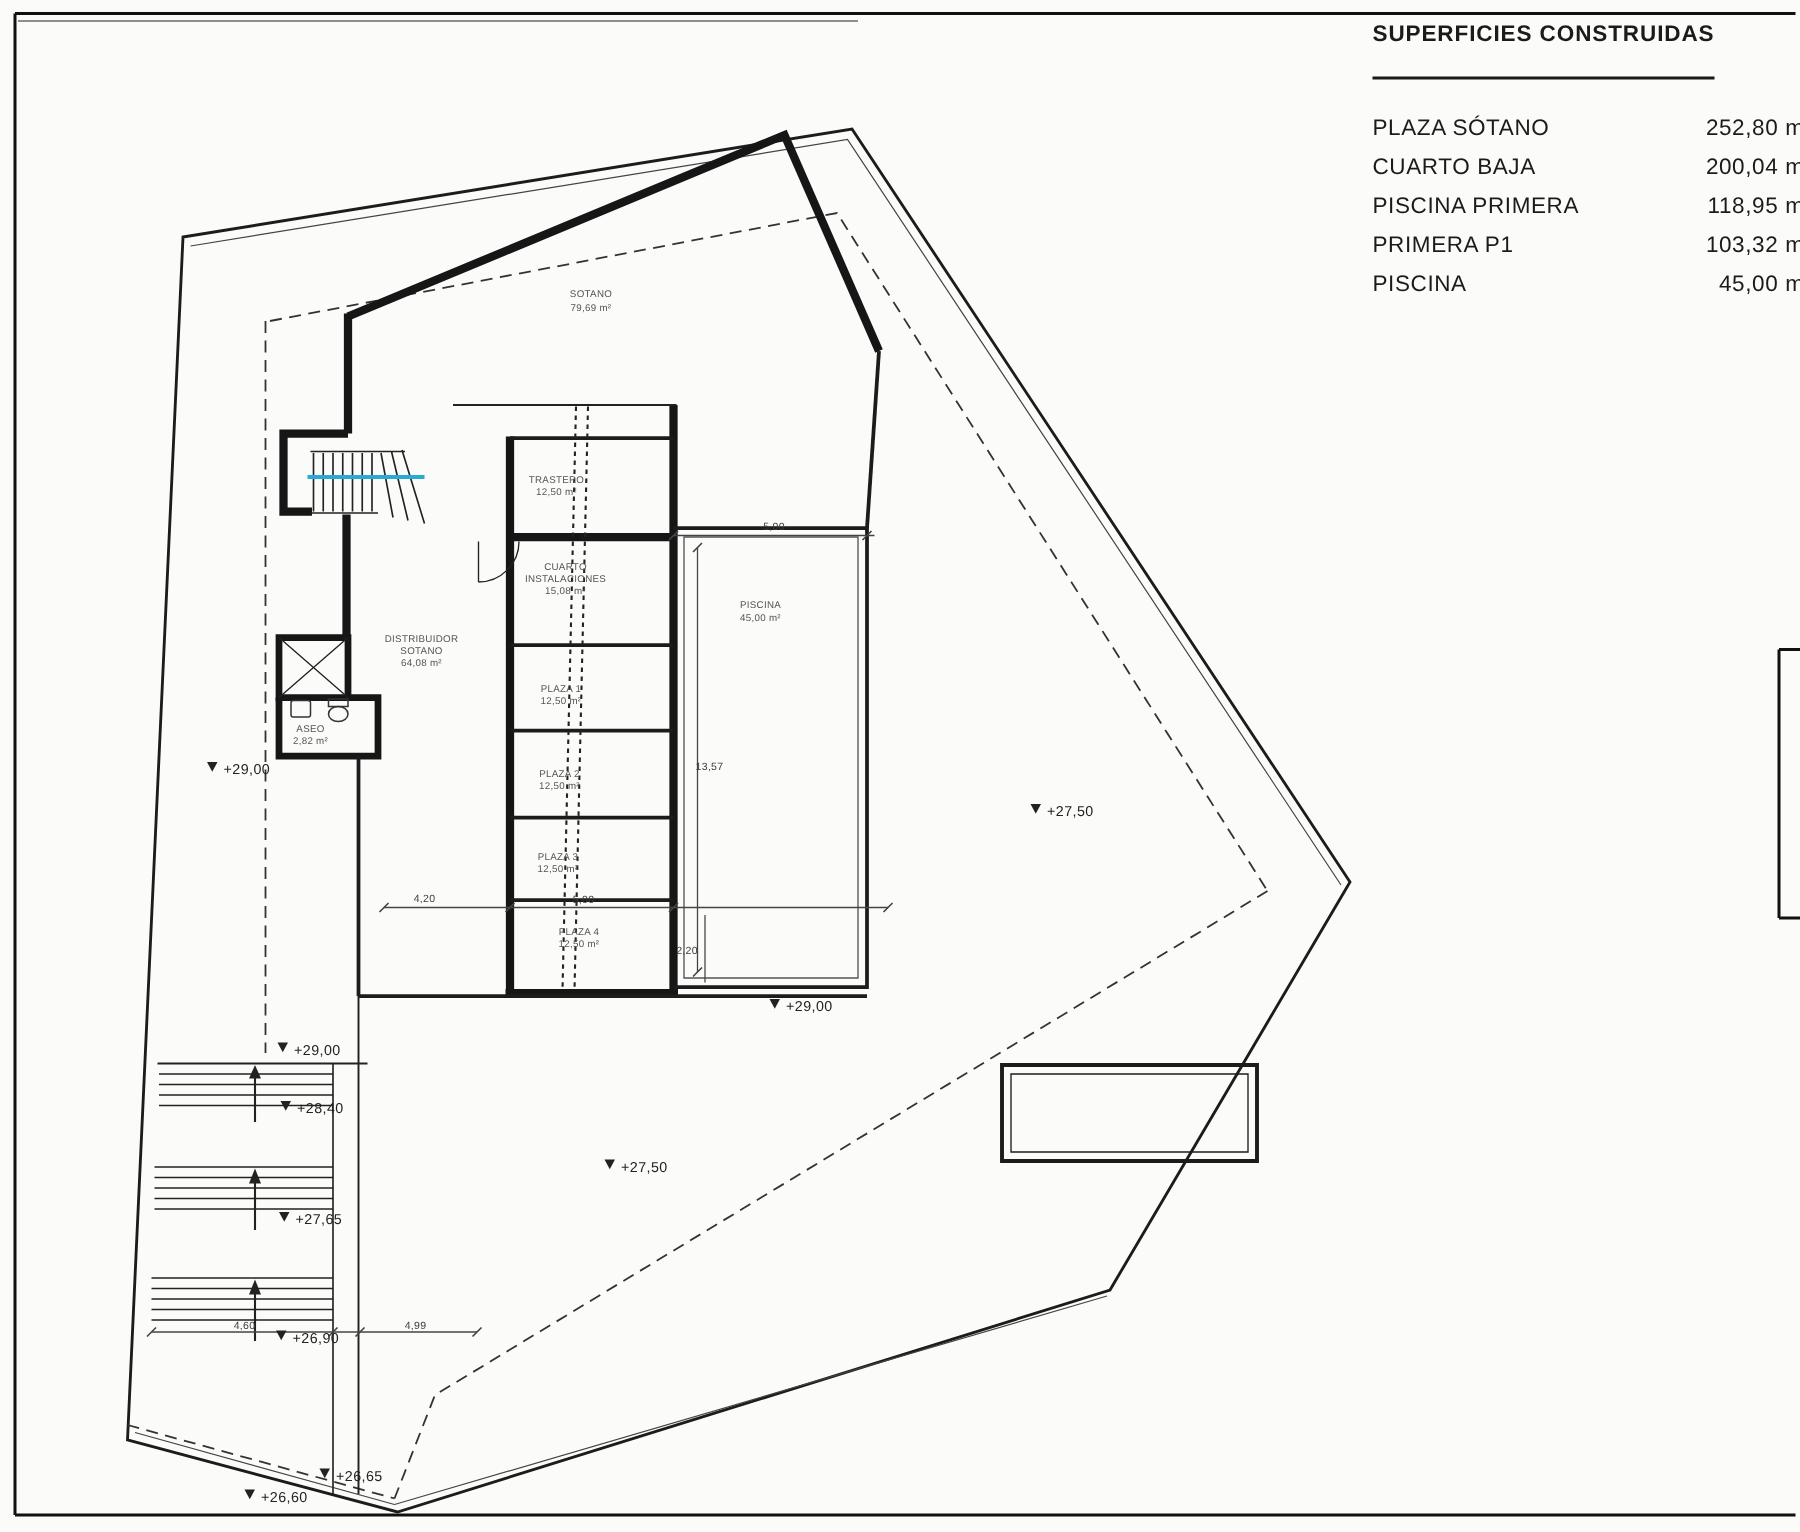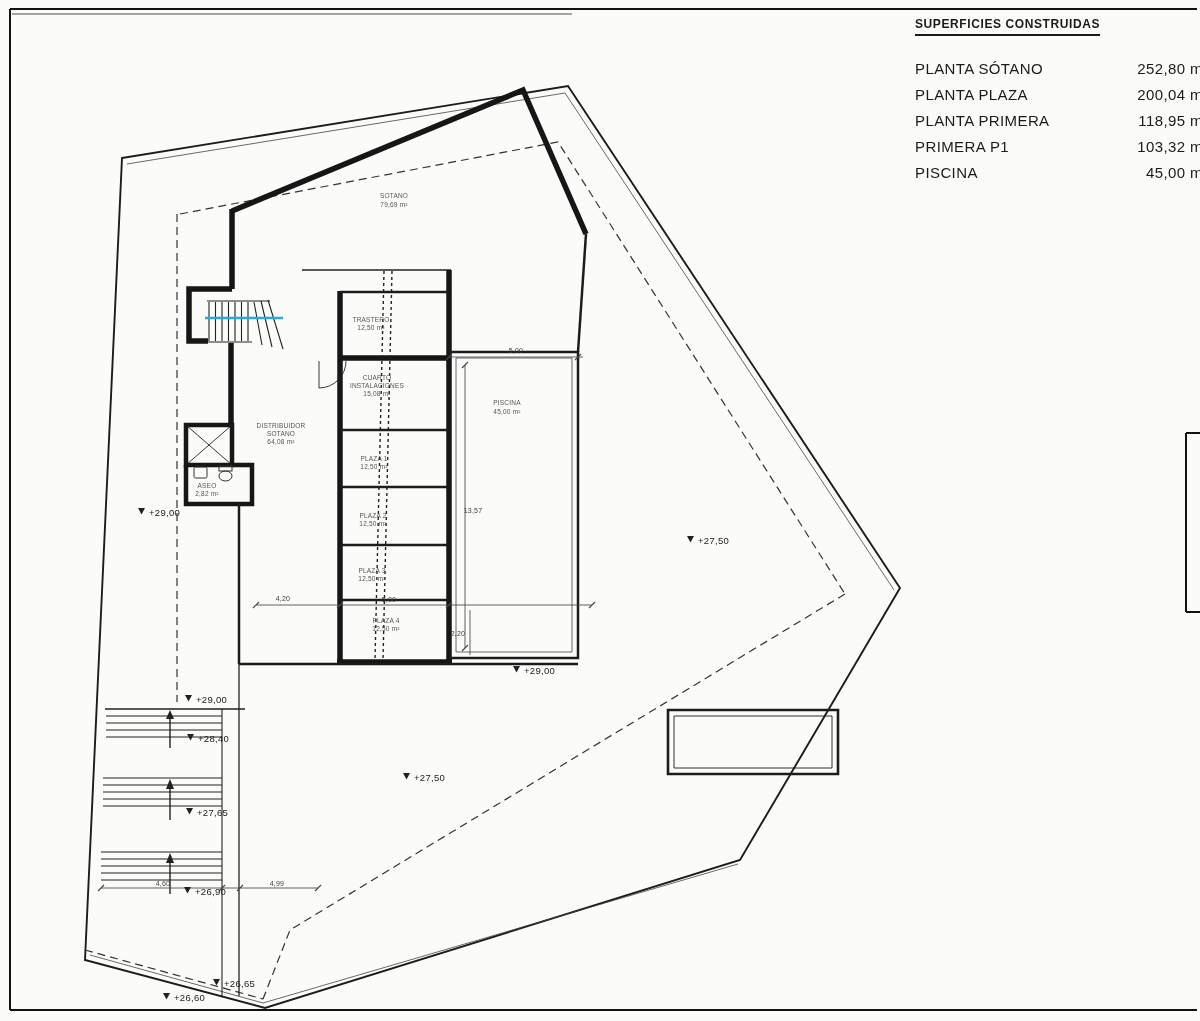--- a/index.html
+++ b/index.html
@@ -11,22 +11,22 @@
   #plan-svg{position:absolute;left:0;top:0;}
   
   .room{font-size:6.5px;fill:#555;letter-spacing:.2px;}
   .dim{font-size:7px;fill:#3d3d3d;letter-spacing:.2px;}
   .lvl{font-size:9.5px;fill:#222;letter-spacing:.3px;}
   
   .legend{
     position:absolute;left:915px;top:14px;width:288px;color:#1b1b1b;
   }
   .legend-title{
-    display:inline-block;font-size:12px;font-weight:bold;letter-spacing:.6px;
-    border-bottom:2px solid #1b1b1b;padding-bottom:3px;
+    display:inline-block;font-size:15px;font-weight:bold;letter-spacing:.6px;
+    border-bottom:2px solid #1b1b1b;padding-bottom:20px;
   }
   .legend-rows{margin-top:24px;}
   .legend-row{
     display:flex;justify-content:space-between;align-items:baseline;
     height:26px;font-size:15px;letter-spacing:.4px;
   }
   .legend-row .val{text-align:right;white-space:nowrap;}
 </style>
 </head>
 <body>
@@ -224,29 +224,29 @@
       <text class="room" x="386" y="623">PLAZA 4</text>
       <text class="room" x="386" y="631">12,50 m²</text>
     </g>
   </g>
 </svg>
 
 <div class="legend">
   <div class="legend-title">SUPERFICIES CONSTRUIDAS</div>
   <div class="legend-rows">
     <div class="legend-row">
-      <span class="lbl">PLANTA SÓTANO</span>
+      <span class="lbl">PLAZA SÓTANO</span>
       <span class="val">252,80 m</span>
     </div>
     <div class="legend-row">
-      <span class="lbl">PLANTA PLAZA</span>
+      <span class="lbl">CUARTO BAJA</span>
       <span class="val">200,04 m</span>
     </div>
     <div class="legend-row">
-      <span class="lbl">PLANTA PRIMERA</span>
+      <span class="lbl">PISCINA PRIMERA</span>
       <span class="val">118,95 m</span>
     </div>
     <div class="legend-row">
       <span class="lbl">PRIMERA P1</span>
       <span class="val">103,32 m</span>
     </div>
     <div class="legend-row">
       <span class="lbl">PISCINA</span>
       <span class="val">45,00 m</span>
     </div>

